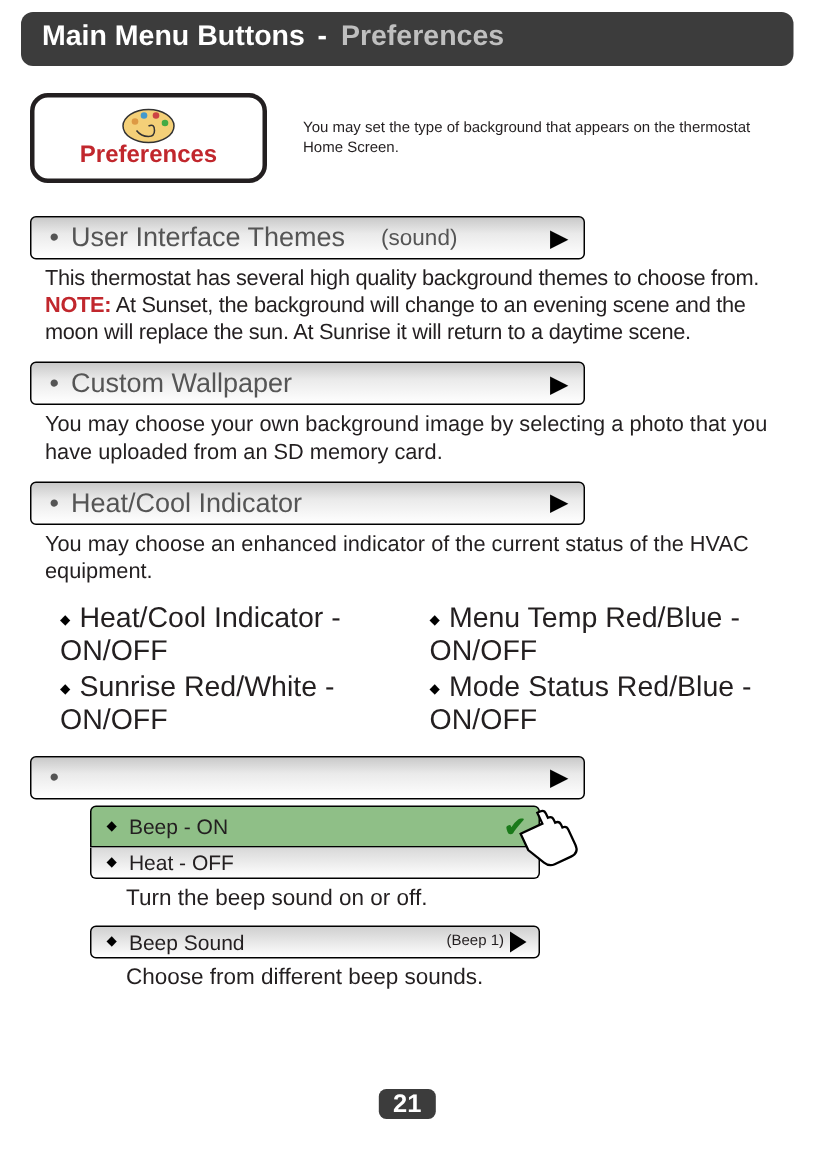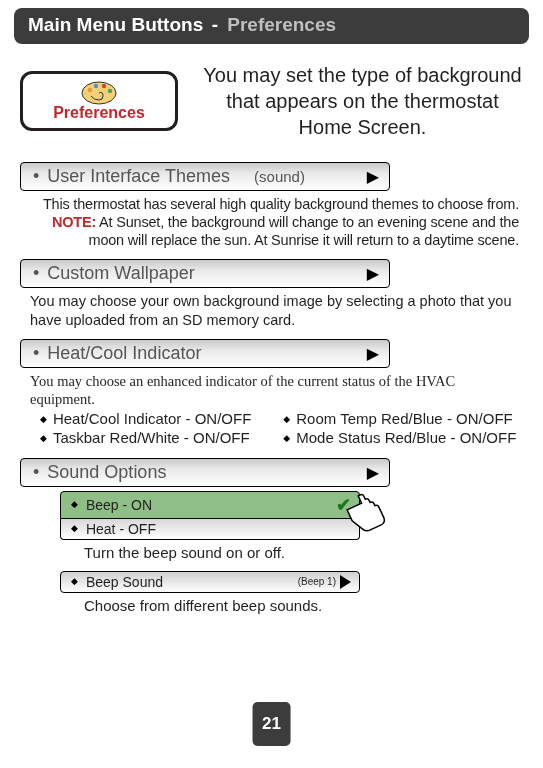--- a/index.html
+++ b/index.html
@@ -55,24 +55,23 @@
     width: 40px; height: 26px;
   }
   .palette-icon svg { display:block; }
   .pref-button-label {
     color: #c1272d;
     font-weight: bold;
     font-size: 16px;
     margin-top: -2px;
   }
   .intro-text {
-    font-size: 20px;
+    font-size: 10px;
     line-height: 1.3;
     flex: 1;
-    text-align: center;
   }
 
   .section { margin: 0 6px 6px 6px; }
 
   .menu-row {
     position: relative;
     width: 370px;
     border: 1px solid #000;
     background: linear-gradient(#c9c9c9, #eaeaea 40%, #ffffff);
     border-radius: 4px;
@@ -99,27 +98,27 @@
     font-size: 16px;
   }
 
   .desc {
     font-size: 14.5px;
     line-height: 1.25;
     margin: 4px 4px 10px 10px;
     font-family: Arial, Helvetica, sans-serif;
   }
   .desc .note-label { color: #c1272d; font-weight: bold; }
-  .desc-tight { letter-spacing: -0.2px; font-stretch: condensed; text-align: right; }
+  .desc-tight { letter-spacing: -0.2px; font-stretch: condensed; }
 
   .sub-bullets {
     display: flex;
     gap: 32px;
     margin: 2px 0 10px 20px;
-    font-size: 15px;
+    font-size: 19px;
   }
   .sub-bullets ul { list-style: none; }
   .sub-bullets li::before { content: "◆"; font-size: 9px; margin-right: 6px; position: relative; top:-2px; color:#000;}
   .sub-bullets li { margin-bottom: 2px; }
 
   .option-group {
     margin-left: 40px;
     margin-top: 4px;
     width: 300px;
     position: relative;
@@ -183,21 +182,21 @@
 
   .page-badge {
     position: absolute;
     bottom: 22px;
     left: 50%;
     transform: translateX(-50%);
     background: #3c3c3c;
     color: #fff;
     font-weight: bold;
     font-size: 17px;
-    padding: 12px 10px;
+    padding: 0 10px;
     border-radius: 5px;
   }
 </style>
 </head>
 <body>
 
 <div class="header-bar">
   <span class="title-strong">Main Menu Buttons</span>
   <span class="title-sep"> - </span>
   <span class="title-sub">Preferences</span>
@@ -244,37 +243,36 @@
   <div class="desc">You may choose your own background image by selecting a photo that you have uploaded from an SD memory card.</div>
 </div>
 
 <div class="section">
   <div class="menu-row">
     <span class="bullet">•</span>
     <span class="label">Heat/Cool Indicator</span>
     <span class="spacer"></span>
     <span class="arrow">▶</span>
   </div>
-  <div class="desc" style="margin-bottom:2px;font-family:Liberation Serif, serif;">You may choose an enhanced indicator of the current status of the HVAC equipment.</div>
+  <div class="desc" style="margin-bottom:12px;">You may choose an enhanced indicator of the current status of the HVAC equipment.</div>
   <div class="sub-bullets">
     <ul>
       <li>Heat/Cool Indicator - ON/OFF</li>
-      <li>Taskbar Red/White - ON/OFF</li>
+      <li>Sunrise Red/White - ON/OFF</li>
     </ul>
     <ul>
-      <li>Room Temp Red/Blue - ON/OFF</li>
+      <li>Menu Temp Red/Blue - ON/OFF</li>
       <li>Mode Status Red/Blue - ON/OFF</li>
     </ul>
   </div>
 </div>
 
 <div class="section">
   <div class="menu-row">
     <span class="bullet">•</span>
-    <span class="label">Sound Options</span>
     <span class="spacer"></span>
     <span class="arrow">▶</span>
   </div>
 
   <div class="option-group">
     <div class="option-row first">
       <span class="diamond">◆</span>
       <span>Beep - ON</span>
       <span class="spacer"></span>
       <span class="check">✔</span>

